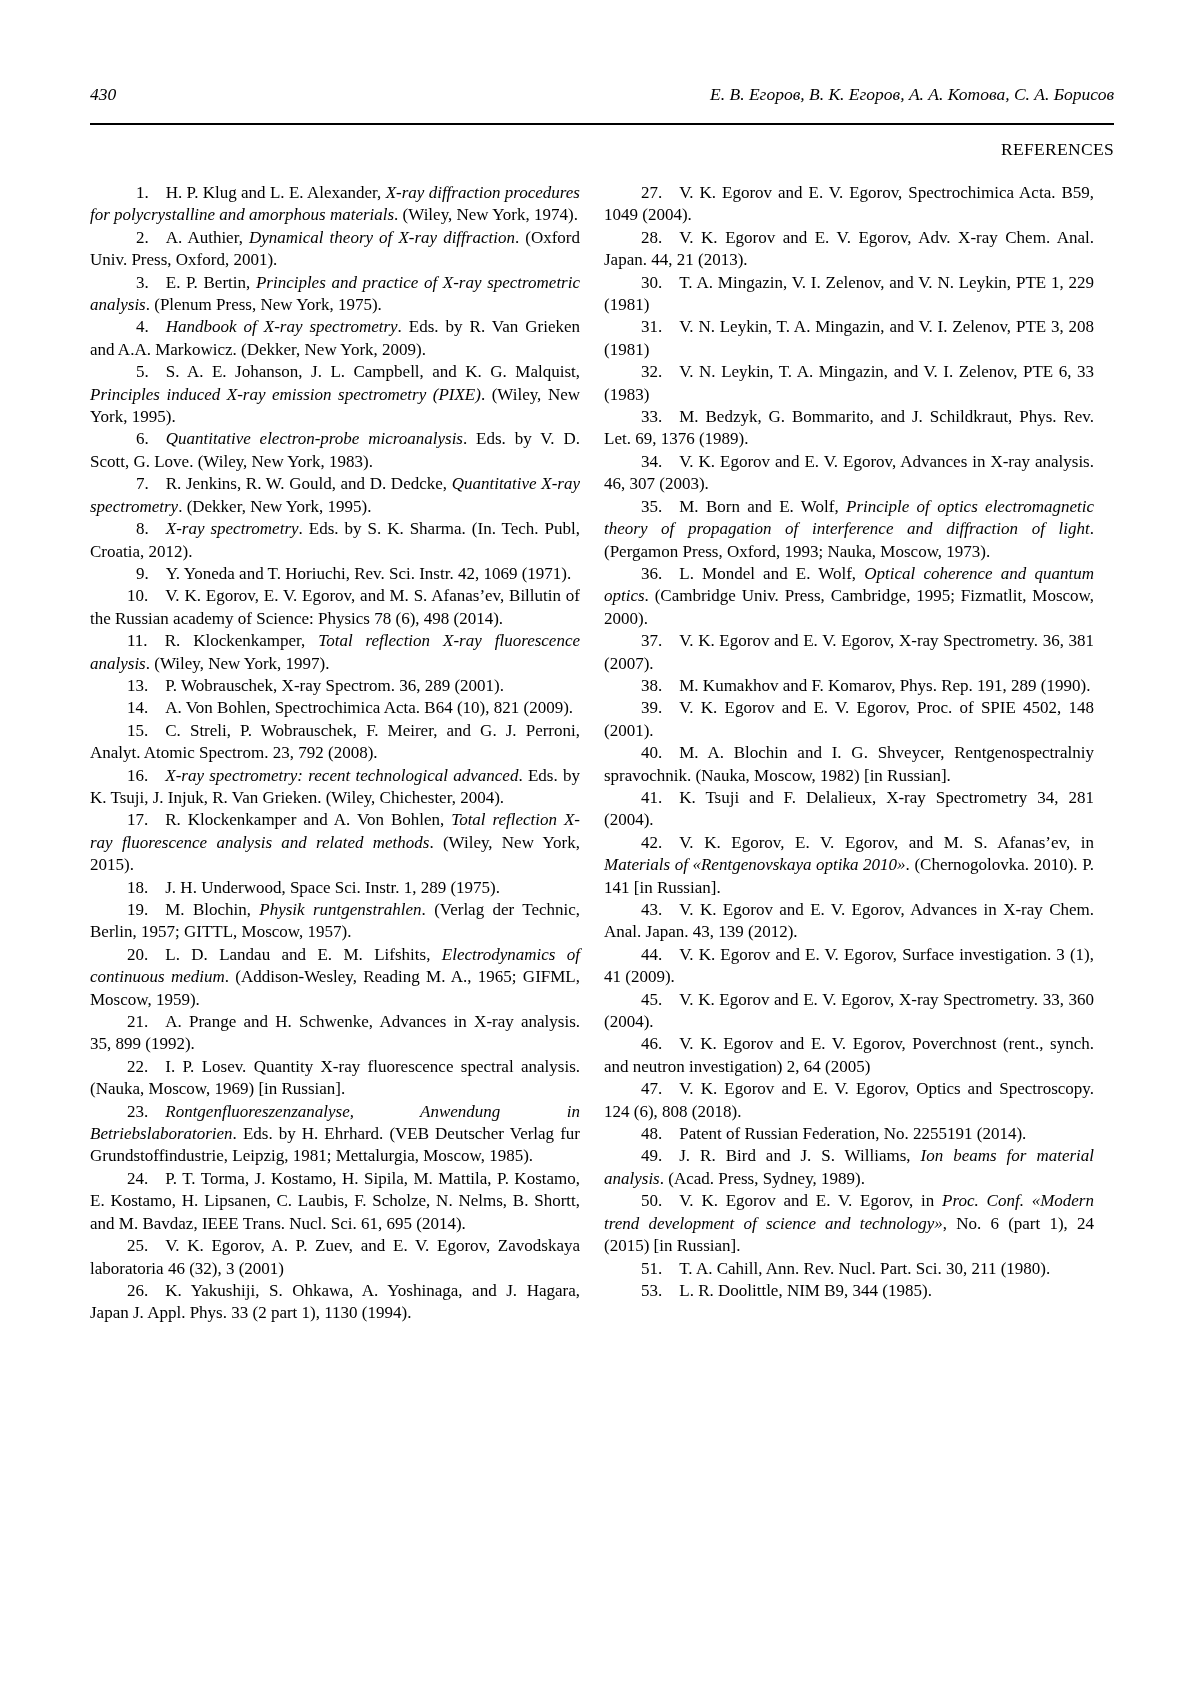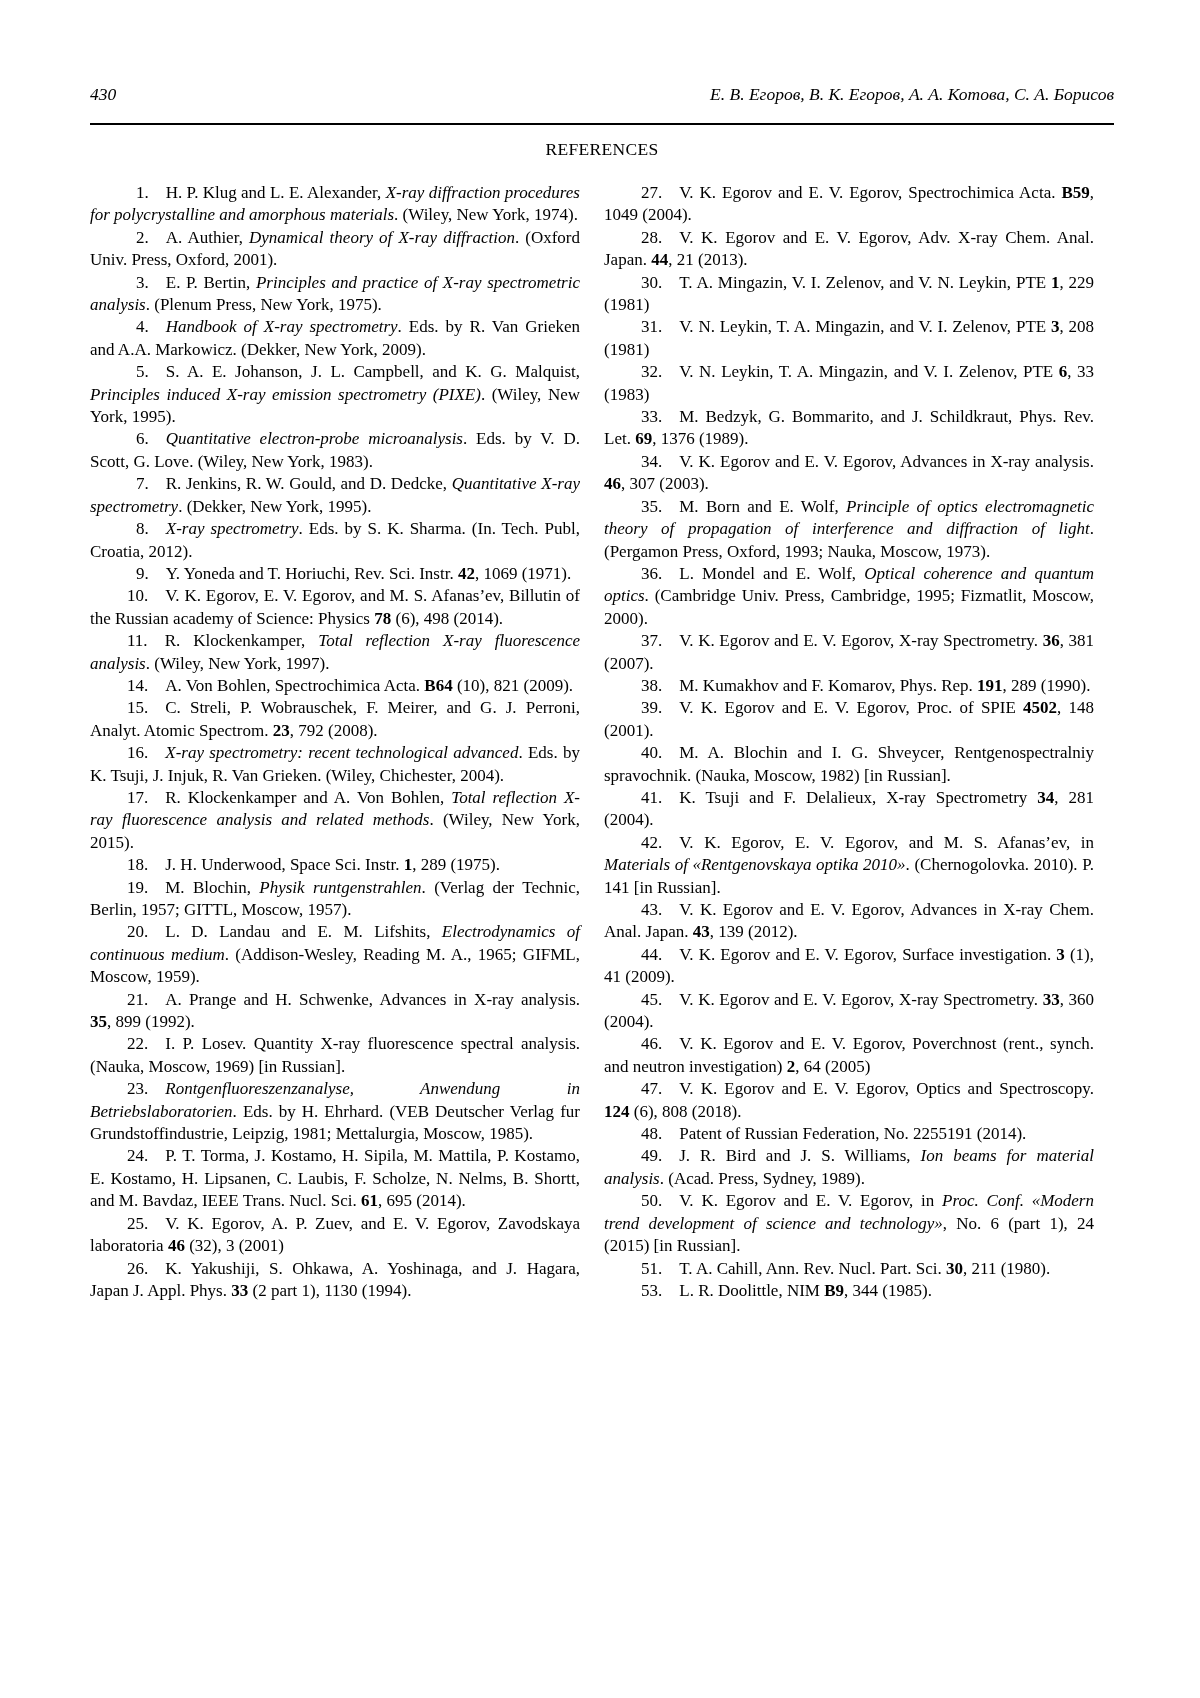--- a/index.html
+++ b/index.html
@@ -22,40 +22,40 @@
     font-style: italic;
     line-height: 20px;
   }
   .rule {
     border-top: 2.5px solid #000;
     margin-top: 19px;
     width: 100%;
   }
   .sect {
     margin: 14px 0 0 0;
-    text-align: center;
+    text-align: right;
     font-size: 17.5px;
     font-weight: normal;
     letter-spacing: 0.3px;
   }
   .cols {
     display: flex;
     gap: 24px;
     margin-top: 22px;
   }
   .col {
     width: 490px;
     font-size: 17px;
     line-height: 22.4px;
     text-align: justify;
   }
   p.ref { margin: 0; text-indent: 37px; }
   p.ref.d1 { text-indent: 46px; }
   .it { font-style: italic; }
-  .bd { font-weight: bold; }
+  .bd { font-weight: normal; }
 </style>
 </head>
 <body>
 
 <div class="sheet">
   <div class="header">
     <span class="pageno">430</span>
     <span class="authors">Е. В. Егоров, В. К. Егоров, А. А. Котова, С. А. Борисов</span>
   </div>
   <div class="rule"></div>
@@ -66,20 +66,21 @@
         <p class="ref d1"><span class="refnum">2.</span>  <span class="nm">A. Authier, </span><span class="it">Dynamical theory of X-ray diffraction</span><span class="nm">. (Oxford Univ. Press, Oxford, 2001).</span></p>
         <p class="ref d1"><span class="refnum">3.</span>  <span class="nm">E. P. Bertin, </span><span class="it">Principles and practice of X-ray spectrometric analysis</span><span class="nm">. (Plenum Press, New York, 1975).</span></p>
         <p class="ref d1"><span class="refnum">4.</span>  <span class="it">Handbook of X-ray spectrometry</span><span class="nm">. Eds. by R. Van Grieken and A.A. Markowicz. (Dekker, New York, 2009).</span></p>
         <p class="ref d1"><span class="refnum">5.</span>  <span class="nm">S. A. E. Johanson, J. L. Campbell, and K. G. Malquist, </span><span class="it">Principles induced X-ray emission spectrometry (PIXE)</span><span class="nm">. (Wiley, New York, 1995).</span></p>
         <p class="ref d1"><span class="refnum">6.</span>  <span class="it">Quantitative electron-probe microanalysis</span><span class="nm">. Eds. by V. D. Scott, G. Love. (Wiley, New York, 1983).</span></p>
         <p class="ref d1"><span class="refnum">7.</span>  <span class="nm">R. Jenkins, R. W. Gould, and D. Dedcke, </span><span class="it">Quantitative X-ray spectrometry</span><span class="nm">. (Dekker, New York, 1995).</span></p>
         <p class="ref d1"><span class="refnum">8.</span>  <span class="it">X-ray spectrometry</span><span class="nm">. Eds. by S. K. Sharma. (In. Tech. Publ, Croatia, 2012).</span></p>
         <p class="ref d1"><span class="refnum">9.</span>  <span class="nm">Y. Yoneda and T. Horiuchi, Rev. Sci. Instr. </span><span class="bd">42</span><span class="nm">, 1069 (1971).</span></p>
         <p class="ref"><span class="refnum">10.</span>  <span class="nm">V. K. Egorov, E. V. Egorov, and M. S. Afanas’ev, Billutin of the Russian academy of Science: Physics </span><span class="bd">78</span><span class="nm"> (6), 498 (2014).</span></p>
         <p class="ref"><span class="refnum">11.</span>  <span class="nm">R. Klockenkamper, </span><span class="it">Total reflection X-ray fluorescence analysis</span><span class="nm">. (Wiley, New York, 1997).</span></p>
+        <p class="ref"><span class="refnum">13.</span>  <span class="nm">P. Wobrauschek, X-ray Spectrom. </span><span class="bd">36</span><span class="nm">, 289 (2001).</span></p>
         <p class="ref"><span class="refnum">14.</span>  <span class="nm">A. Von Bohlen, Spectrochimica Acta. </span><span class="bd">B64</span><span class="nm"> (10), 821 (2009).</span></p>
         <p class="ref"><span class="refnum">15.</span>  <span class="nm">C. Streli, P. Wobrauschek, F. Meirer, and G. J. Perroni, Analyt. Atomic Spectrom. </span><span class="bd">23</span><span class="nm">, 792 (2008).</span></p>
         <p class="ref"><span class="refnum">16.</span>  <span class="it">X-ray spectrometry: recent technological advanced</span><span class="nm">. Eds. by K. Tsuji, J. Injuk, R. Van Grieken. (Wiley, Chichester, 2004).</span></p>
         <p class="ref"><span class="refnum">17.</span>  <span class="nm">R. Klockenkamper and A. Von Bohlen, </span><span class="it">Total reflection X-ray fluorescence analysis and related methods</span><span class="nm">. (Wiley, New York, 2015).</span></p>
         <p class="ref"><span class="refnum">18.</span>  <span class="nm">J. H. Underwood, Space Sci. Instr. </span><span class="bd">1</span><span class="nm">, 289 (1975).</span></p>
         <p class="ref"><span class="refnum">19.</span>  <span class="nm">M. Blochin, </span><span class="it">Physik runtgenstrahlen</span><span class="nm">. (Verlag der Technic, Berlin, 1957; GITTL, Moscow, 1957).</span></p>
         <p class="ref"><span class="refnum">20.</span>  <span class="nm">L. D. Landau and E. M. Lifshits, </span><span class="it">Electrodynamics of continuous medium</span><span class="nm">. (Addison-Wesley, Reading M. A., 1965; GIFML, Moscow, 1959).</span></p>
         <p class="ref"><span class="refnum">21.</span>  <span class="nm">A. Prange and H. Schwenke, Advances in X-ray analysis. </span><span class="bd">35</span><span class="nm">, 899 (1992).</span></p>
         <p class="ref"><span class="refnum">22.</span>  <span class="nm">I. P. Losev. Quantity X-ray fluorescence spectral analysis. (Nauka, Moscow, 1969) [in Russian].</span></p>
         <p class="ref"><span class="refnum">23.</span>  <span class="it">Rontgenfluoreszenzanalyse, Anwendung in Betriebslaboratorien</span><span class="nm">. Eds. by H. Ehrhard. (VEB Deutscher Verlag fur Grundstoffindustrie, Leipzig, 1981; Mettalurgia, Moscow, 1985).</span></p>

